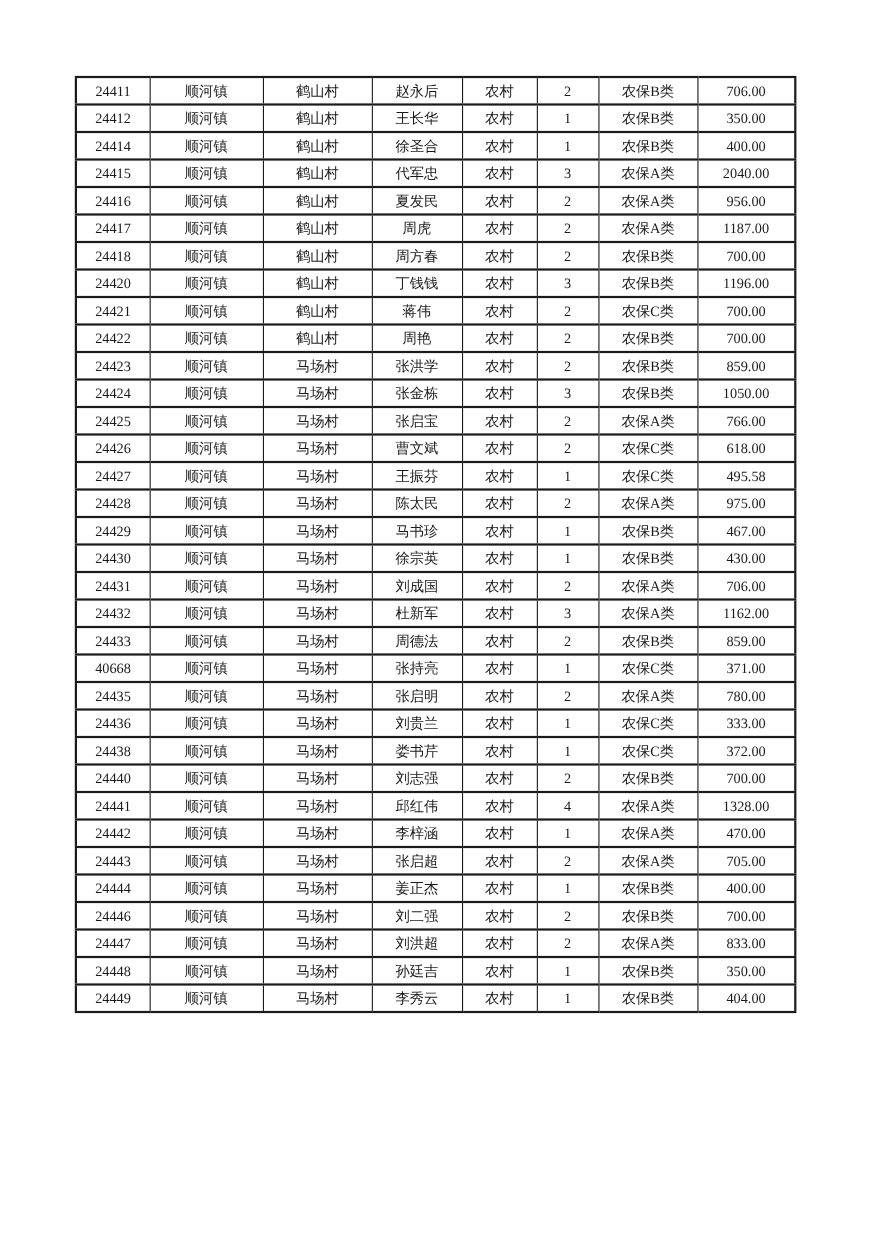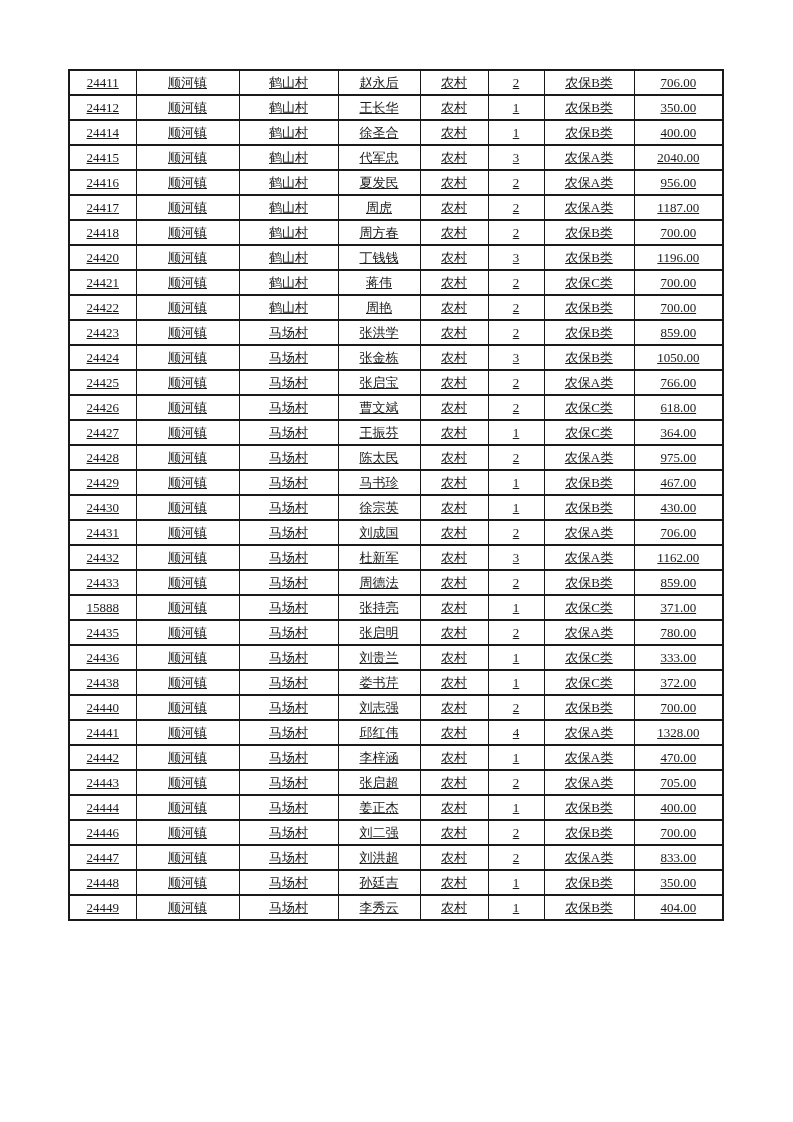--- a/index.html
+++ b/index.html
@@ -18,21 +18,21 @@
   }
   table.data-table{
     position:absolute;
     left:68px;
     top:69px;
     width:654px;
     border-collapse:collapse;
     table-layout:fixed;
     border:2px solid var(--ink);
   }
-  table.data-table tr{ height:25px;text-decoration:underline; }
+  table.data-table tr{ height:25px; }
   table.data-table td{
     border-left:1px solid var(--ink);
     border-right:1px solid var(--ink);
     border-top:2px solid var(--ink);
     border-bottom:2px solid var(--ink);
     padding:0 2px;
     text-align:center;
     vertical-align:middle;
     font-size:13px;
     line-height:1;
@@ -205,21 +205,21 @@
           <td>618.00</td>
         </tr>
         <tr>
           <td>24427</td>
           <td>顺河镇</td>
           <td>马场村</td>
           <td>王振芬</td>
           <td>农村</td>
           <td>1</td>
           <td>农保C类</td>
-          <td>364.00</td>
+          <td>495.58</td>
         </tr>
         <tr>
           <td>24428</td>
           <td>顺河镇</td>
           <td>马场村</td>
           <td>陈太民</td>
           <td>农村</td>
           <td>2</td>
           <td>农保A类</td>
           <td>975.00</td>
@@ -268,21 +268,21 @@
           <td>24433</td>
           <td>顺河镇</td>
           <td>马场村</td>
           <td>周德法</td>
           <td>农村</td>
           <td>2</td>
           <td>农保B类</td>
           <td>859.00</td>
         </tr>
         <tr>
-          <td>15888</td>
+          <td>40668</td>
           <td>顺河镇</td>
           <td>马场村</td>
           <td>张持亮</td>
           <td>农村</td>
           <td>1</td>
           <td>农保C类</td>
           <td>371.00</td>
         </tr>
         <tr>
           <td>24435</td>

